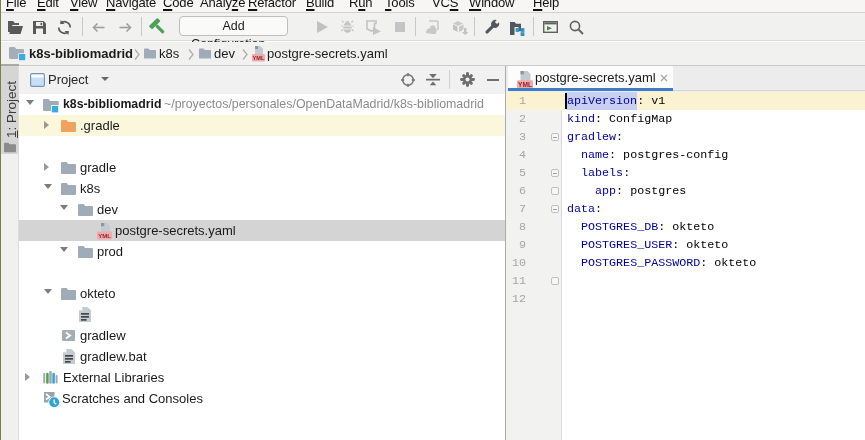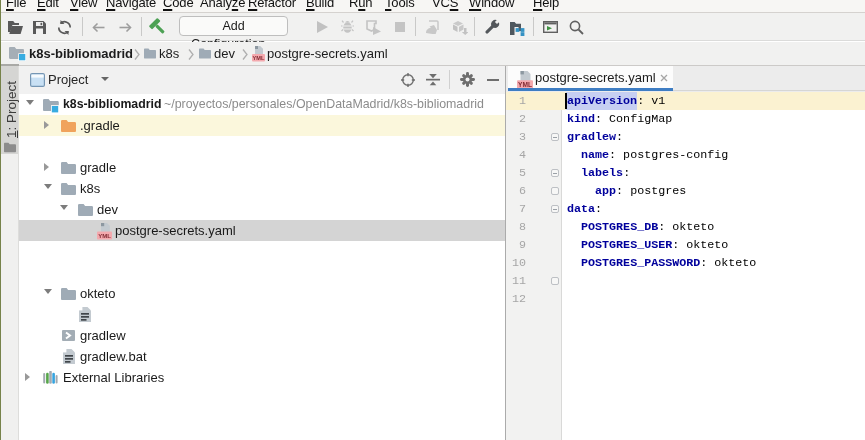--- a/index.html
+++ b/index.html
@@ -27,21 +27,21 @@
 #editor{left:506px;top:66px;width:359px;height:374px;background:#fff}
 #tabbar{position:absolute;left:0;top:0;width:359px;height:26px;background:#ECECEC}
 #tab{position:absolute;left:2px;top:0;width:165px;height:22px;background:#FCFCFC;font-size:13px;color:#1b1b1b}
 #tabul{position:absolute;left:2px;top:22px;width:165px;height:3px;background:#3E7DC3}
 #tbborder{position:absolute;left:167px;top:24px;width:192px;height:1px;background:#D6D6D5}
 #gutter{position:absolute;left:0;top:26px;width:56px;height:348px;background:#F2F2F1;border-right:1px solid #D9D9D8}
 #caretrow{position:absolute;left:0;top:26px;width:359px;height:18px;background:#FBF2D1}
 #identhl{position:absolute;left:60px;top:26px;width:70.5px;height:18px;background:#C7CFF2}
 .lnum{position:absolute;left:0;width:20px;text-align:right;font-family:"Liberation Mono",monospace;font-size:11.7px;color:#A6A6A6;line-height:18px}
 .cline{position:absolute;left:61px;font-family:"Liberation Mono",monospace;font-size:11.7px;line-height:18px;white-space:pre;color:#000}
-.k{font-weight:bold;color:#00009C}
+.k{font-weight:normal;color:#00009C}
 .fold{position:absolute;left:45px;width:8px;height:8px;border:1px solid #BDC0C4;border-radius:2px;background:#F7F7F6;margin-top:1px}
 #caret{position:absolute;left:58.5px;top:27px;width:2.3px;height:16px;background:#000}
 .ic{position:absolute}
 </style></head>
 <body>
 <div class="ab" id="menubar">
 <span class="mi" style="left:6px"><u>F</u>ile</span>
 <span class="mi" style="left:37px"><u>E</u>dit</span>
 <span class="mi" style="left:70px"><u>V</u>iew</span>
 <span class="mi" style="left:106px"><u>N</u>avigate</span>
@@ -264,20 +264,27 @@
 </div>
 <div class="row" style="top:126px;background:#D4D4D4">
  <svg class="ic" style="left:77px;top:2px" width="17" height="18" viewBox="0 0 17 18">
           <path d="M5 1h6l2.8 2.8V10H5z" fill="#C3CAD0"></path>
           <path d="M5 1h3.2v3.2H5z" fill="#8D98A1"></path>
           <rect x="1" y="9.5" width="15" height="8" rx="1" fill="#F4A9AE"></rect>
           <text x="8.5" y="15.8" text-anchor="middle" font-family="Liberation Sans" font-size="6" font-weight="bold" fill="#812B33">YML</text>
         </svg>
  <span class="tx" style="left:96px">postgre-secrets.yaml</span>
 </div>
+<div class="row" style="top:147px">
+ <span class="arD" style="left:41px"></span>
+ <svg class="ic" style="left:59px;top:5px" width="15" height="12" viewBox="0 0 15 12">
+          <path d="M0 1.3C0 .6.5 0 1.2 0h4.4l1.5 1.9h6.7c.7 0 1.2.6 1.2 1.3v7.5c0 .7-.5 1.3-1.2 1.3H1.2C.5 12 0 11.4 0 10.7z" fill="#9FABB6"></path>
+        </svg>
+ <span class="tx" style="left:78px">prod</span>
+</div>
 <div class="row" style="top:189px">
  <span class="arD" style="left:25px"></span>
  <svg class="ic" style="left:42px;top:5px" width="15" height="12" viewBox="0 0 15 12">
           <path d="M0 1.3C0 .6.5 0 1.2 0h4.4l1.5 1.9h6.7c.7 0 1.2.6 1.2 1.3v7.5c0 .7-.5 1.3-1.2 1.3H1.2C.5 12 0 11.4 0 10.7z" fill="#9FABB6"></path>
         </svg>
  <span class="tx" style="left:61px">okteto</span>
 </div>
 <div class="row" style="top:210px">
  <svg class="ic" style="left:60px;top:3px" width="12" height="15" viewBox="0 0 12 15">
           <path d="M0 0h8.5L12 3.5V15H0z" fill="#C3CAD0"></path>
@@ -309,20 +316,30 @@
  <svg class="ic" style="left:24px;top:4px" width="15" height="13" viewBox="0 0 15 13">
           <g stroke-linecap="round">
             <path d="M1.2 3v8.5" stroke="#A2AAB1" stroke-width="2"></path>
             <path d="M4.4 3v8.5" stroke="#57A64A" stroke-width="2.6"></path>
             <path d="M7.5 1v10.5" stroke="#A2AAB1" stroke-width="2.6"></path>
             <path d="M10.6 3v8.5" stroke="#35A4E0" stroke-width="2.6"></path>
             <path d="M13.6 5v6.5" stroke="#A2AAB1" stroke-width="2"></path>
           </g>
         </svg>
  <span class="tx" style="left:44px">External Libraries</span>
+</div>
+<div class="row" style="top:294px">
+ <svg class="ic" style="left:24px;top:3px" width="17" height="17" viewBox="0 0 17 17">
+          <rect x="1" y="1" width="10.5" height="10.5" fill="#9AA4AC"></rect>
+          <path d="M3 3l3.5 2.7L3 8.5" fill="none" stroke="#fff" stroke-width="1.7"></path>
+          <circle cx="11.2" cy="11.2" r="5.8" fill="#fff"></circle>
+          <circle cx="11.2" cy="11.2" r="5" fill="#2BA7DB"></circle>
+          <path d="M11.2 8.6v2.8l2 1.8" fill="none" stroke="#fff" stroke-width="1.4"></path>
+        </svg>
+ <span class="tx" style="left:43px">Scratches and Consoles</span>
 </div>
 </div>
 </div>
 <div class="ab" id="splitter"></div>
 <div class="ab" id="editor">
 <div id="tabbar">
 <div id="tab">
 <svg class="ic" style="left:8px;top:4px" width="18" height="20" viewBox="0 0 18 20">
           <path d="M4.5 1h7l3 3v7h-10z" fill="#C3CAD0"></path>
           <path d="M4.5 1h3.4v3.4H4.5z" fill="#8D98A1"></path>

